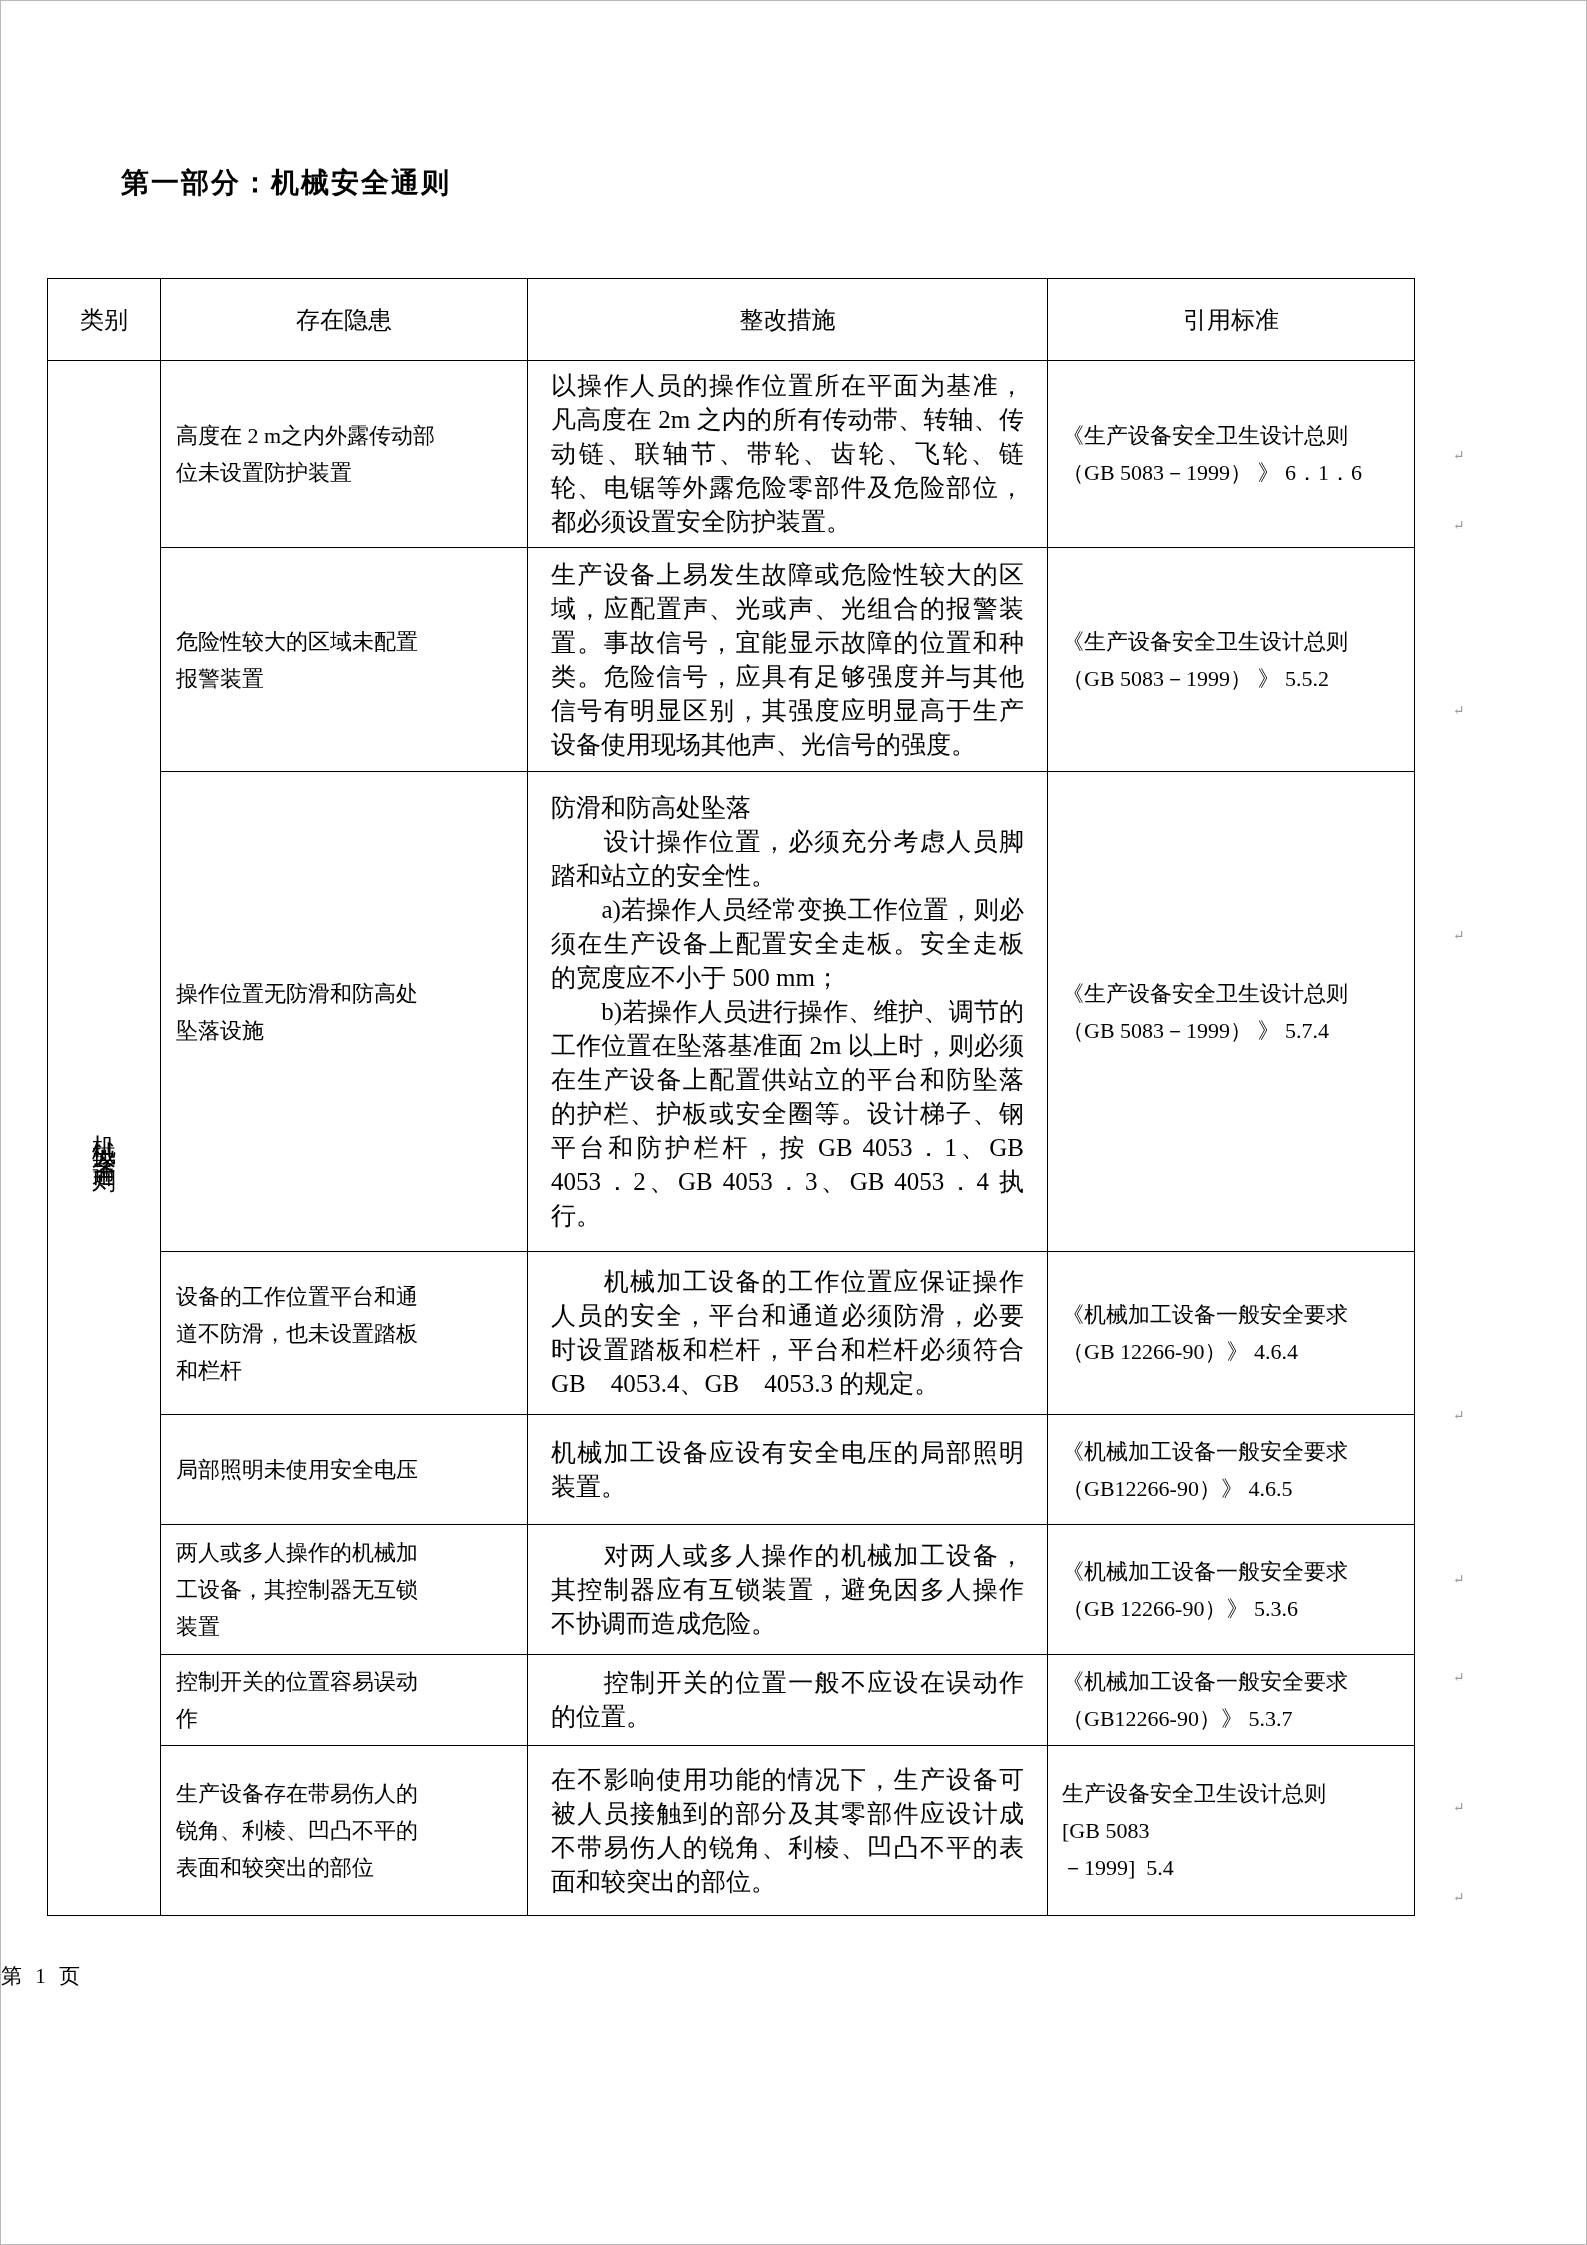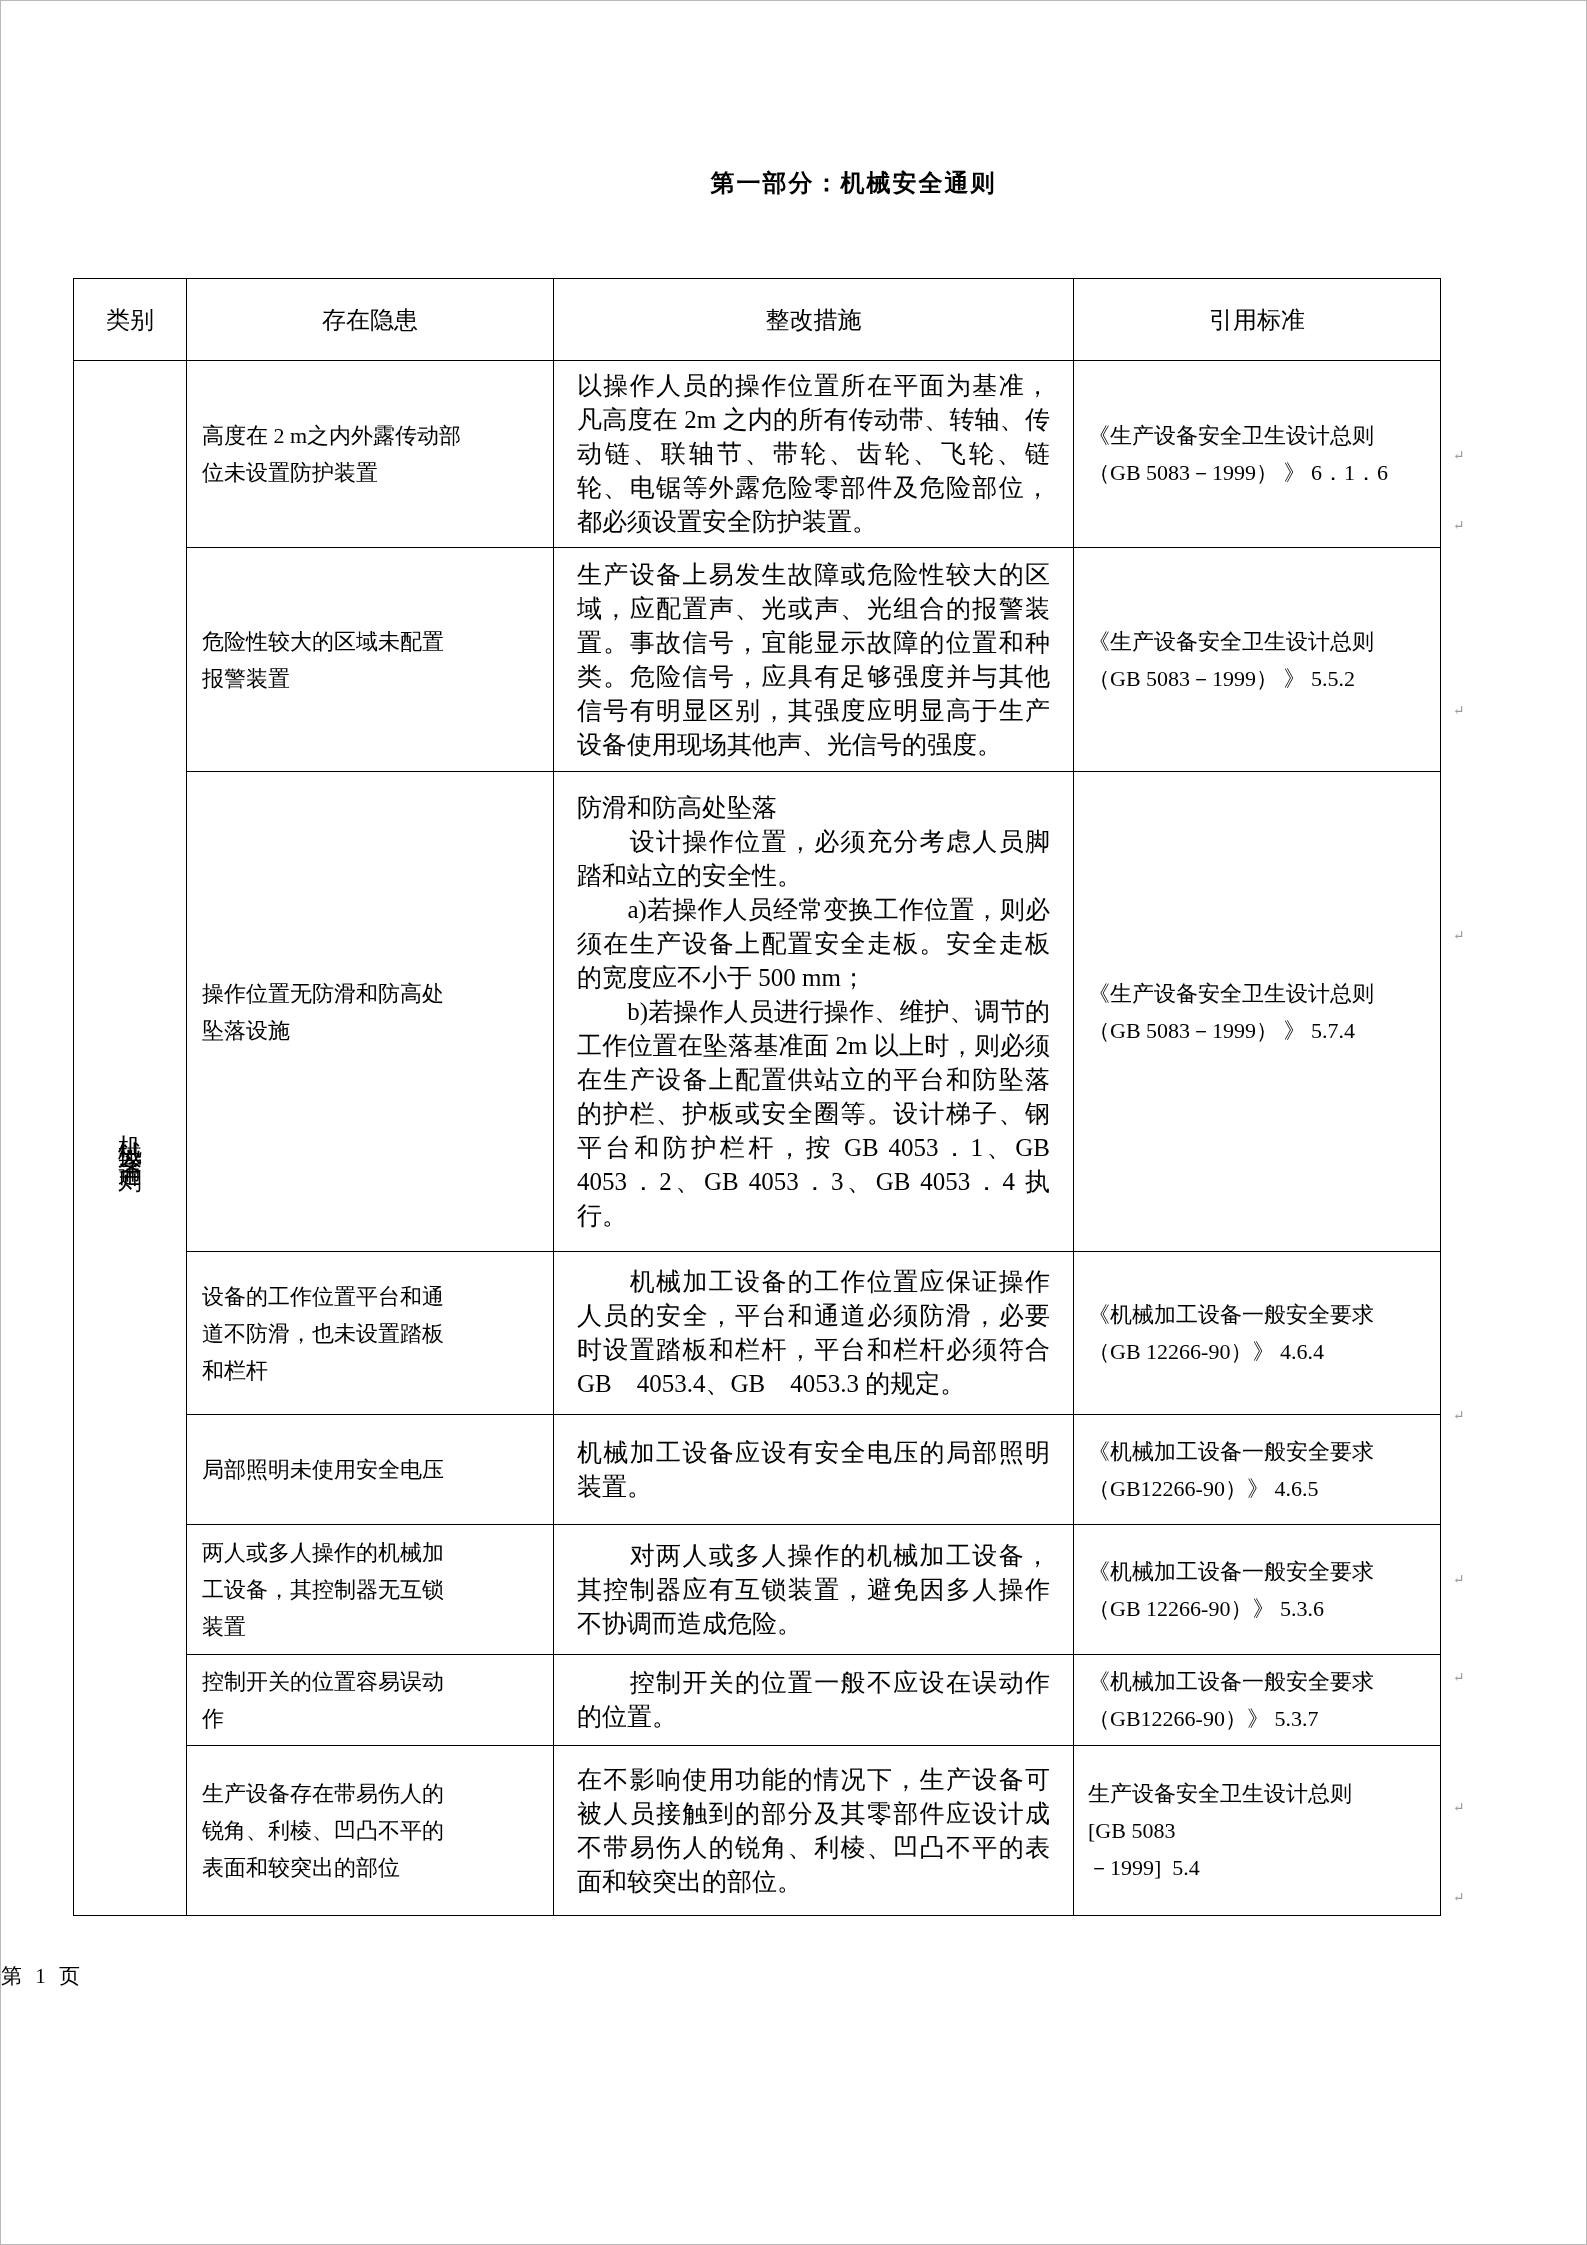--- a/index.html
+++ b/index.html
@@ -17,28 +17,27 @@
   .doc-title {
     margin: 100px 0 0 0;
     text-align: center;
     font-size: 40px;
     font-weight: bold;
     letter-spacing: 6px;
     line-height: 50px;
   }
   .section-heading {
     margin: 163px 0 0 120px;
-    font-size: 24px;
+    font-size: 28px;
     font-weight: bold;
     letter-spacing: 2px;
     line-height: 38px;
-    text-align: center;
   }
   table.hazard-table {
-    margin: 76px 0 0 72px;
+    margin: 76px 0 0 46px;
     border-collapse: collapse;
     table-layout: fixed;
     width: 1367px;
   }
   .hazard-table th, .hazard-table td {
     border: 1.5px solid #000000;
     box-sizing: border-box;
   }
   .hazard-table th {
     font-size: 24px;

